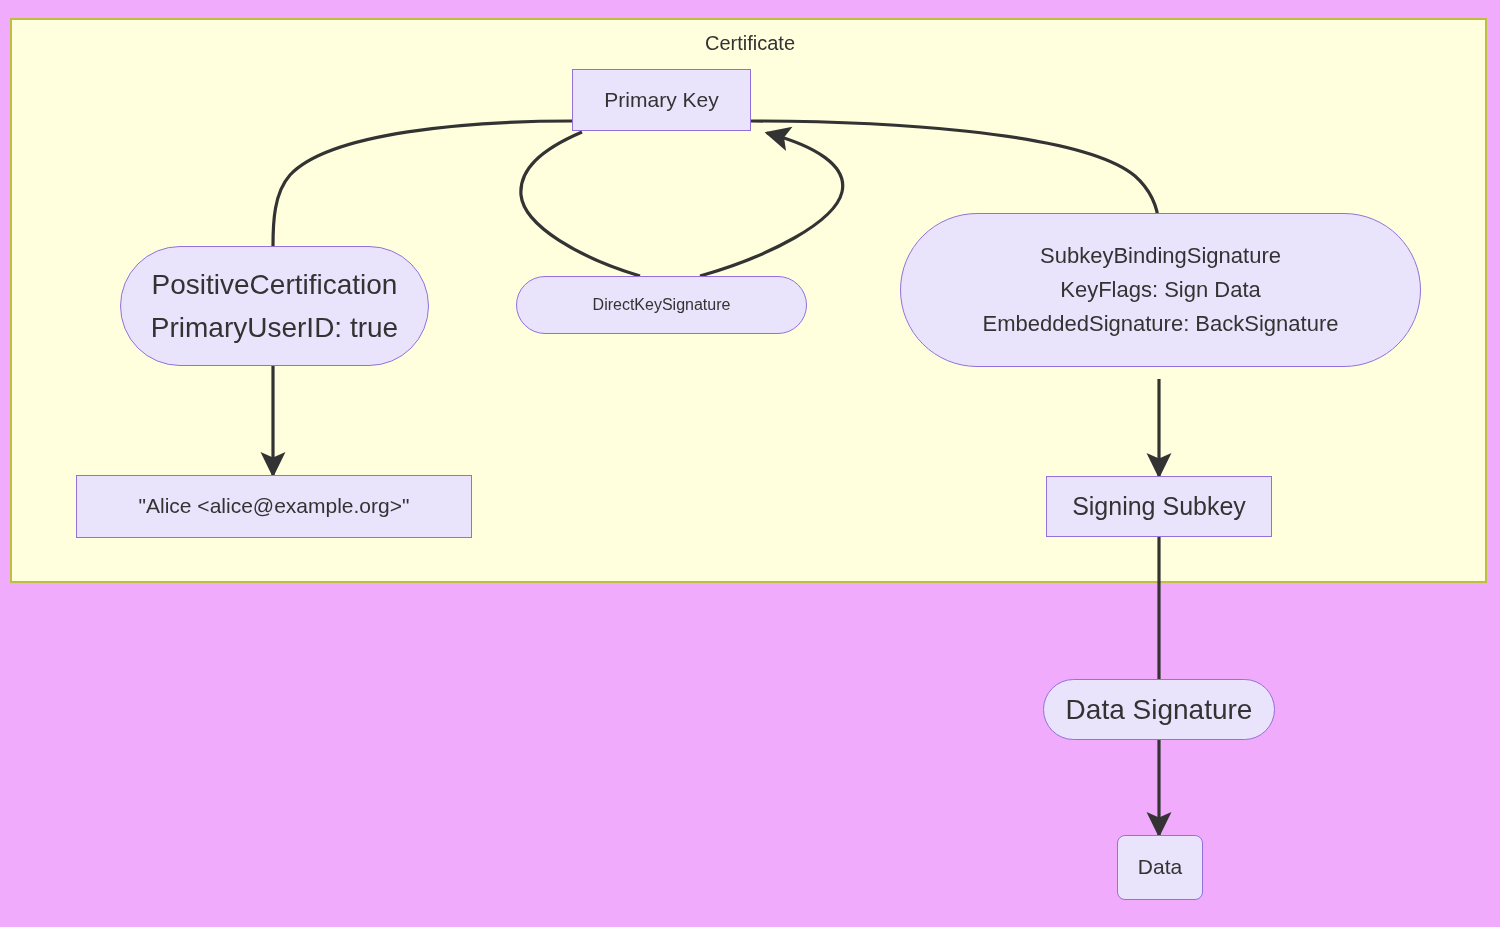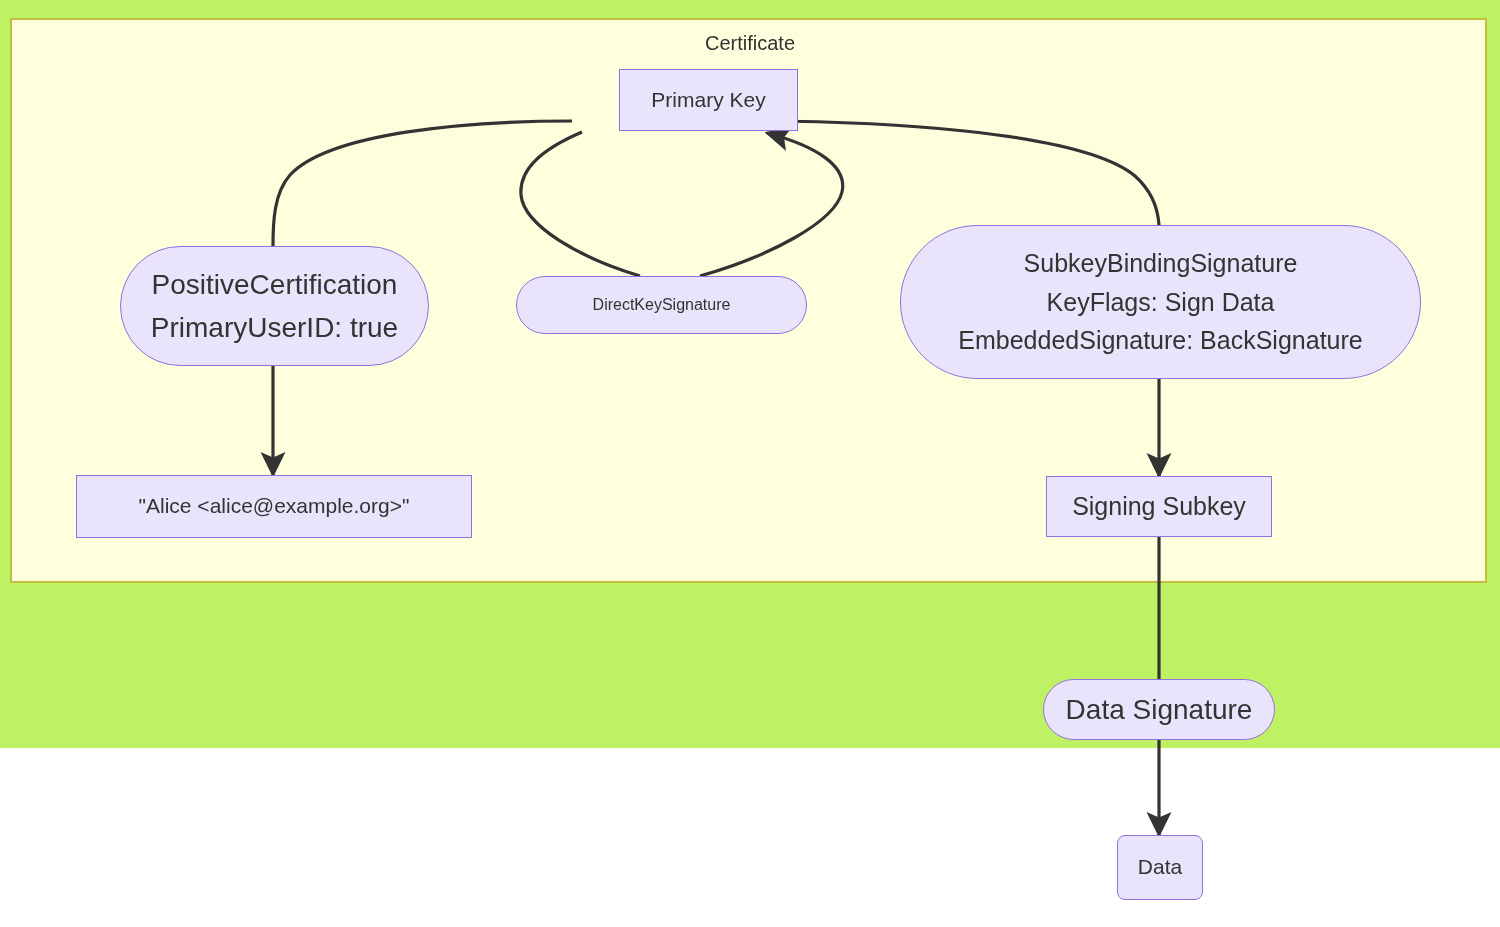--- a/index.html
+++ b/index.html
@@ -10,22 +10,22 @@
   }
   body {
     width: 1500px;
     height: 927px;
     font-family: "Liberation Sans", "DejaVu Sans", sans-serif;
     overflow: hidden;
   }
   #canvas {
     position: relative;
     width: 1500px;
-    height: 748px;
-    background: #bef264;
+    height: 927px;
+    background: #f0abfc;
   }
   #edge-layer {
     position: absolute;
     left: 0;
     top: 0;
     width: 1500px;
     height: 927px;
     pointer-events: none;
   }
   .subgraph {
@@ -84,25 +84,25 @@
         <path d="M 700,276 C 770,256 835,222 842,192 C 848,166 816,146 767,133" fill="none" stroke="#333333" stroke-width="3.2" stroke-linecap="butt" marker-end="url(#arrow)"></path>
         <path d="M 751,121 C 870,121 1080,130 1135,176 C 1153,192 1158,210 1159,225" fill="none" stroke="#333333" stroke-width="3.2" stroke-linecap="butt"></path>
         <path d="M 273,366 L 273,475" fill="none" stroke="#333333" stroke-width="3.2" stroke-linecap="butt" marker-end="url(#arrow)"></path>
         <path d="M 1159,379 L 1159,476" fill="none" stroke="#333333" stroke-width="3.2" stroke-linecap="butt" marker-end="url(#arrow)"></path>
         <path d="M 1159,537 L 1159,679" fill="none" stroke="#333333" stroke-width="3.2" stroke-linecap="butt"></path>
         <path d="M 1159,740 L 1159,835" fill="none" stroke="#333333" stroke-width="3.2" stroke-linecap="butt" marker-end="url(#arrow)"></path>
       </g>
   </svg>
 
   <div id="node-layer">
-      <div class="node rect" style="left: 572px; top: 69px; width: 179px; height: 62px; background: rgb(233, 228, 251); border-color: rgb(147, 112, 219); color: rgb(51, 51, 51); font-size: 21px; margin-left: 47px;"><span class="node-label">Primary Key</span></div>
+      <div class="node rect" style="left: 572px; top: 69px; width: 179px; height: 62px; background: rgb(233, 228, 251); border-color: rgb(147, 112, 219); color: rgb(51, 51, 51); font-size: 21px;"><span class="node-label">Primary Key</span></div>
       <div class="node stadium" style="left: 120px; top: 246px; width: 309px; height: 120px; background: rgb(233, 228, 251); border-color: rgb(147, 112, 219); color: rgb(51, 51, 51); font-size: 28px; border-radius: 60px;"><span class="node-label">PositiveCertification
 PrimaryUserID: true</span></div>
       <div class="node stadium" style="left: 516px; top: 276px; width: 291px; height: 58px; background: rgb(233, 228, 251); border-color: rgb(147, 112, 219); color: rgb(51, 51, 51); font-size: 16px; border-radius: 29px;"><span class="node-label">DirectKeySignature</span></div>
-      <div class="node stadium" style="left: 900px; top: 225px; width: 521px; height: 154px; background: rgb(233, 228, 251); border-color: rgb(147, 112, 219); color: rgb(51, 51, 51); font-size: 25px; border-radius: 77px;"><span class="node-label">SubkeyBindingSignature
+      <div class="node stadium" style="left: 900px; top: 213px; width: 521px; height: 154px; background: rgb(233, 228, 251); border-color: rgb(147, 112, 219); color: rgb(51, 51, 51); font-size: 22px; border-radius: 77px;"><span class="node-label">SubkeyBindingSignature
 KeyFlags: Sign Data
 EmbeddedSignature: BackSignature</span></div>
       <div class="node rect" style="left: 76px; top: 475px; width: 396px; height: 63px; background: rgb(233, 228, 251); border-color: rgb(147, 112, 219); color: rgb(51, 51, 51); font-size: 21px;"><span class="node-label">"Alice &lt;alice@example.org&gt;"</span></div>
       <div class="node rect" style="left: 1046px; top: 476px; width: 226px; height: 61px; background: rgb(233, 228, 251); border-color: rgb(147, 112, 219); color: rgb(51, 51, 51); font-size: 25px;"><span class="node-label">Signing Subkey</span></div>
       <div class="node stadium" style="left: 1043px; top: 679px; width: 232px; height: 61px; background: rgb(233, 228, 251); border-color: rgb(147, 112, 219); color: rgb(51, 51, 51); font-size: 28px; border-radius: 30.5px;"><span class="node-label">Data Signature</span></div>
       <div class="node rounded" style="left: 1117px; top: 835px; width: 86px; height: 65px; background: rgb(233, 228, 251); border-color: rgb(147, 112, 219); color: rgb(51, 51, 51); font-size: 21px;"><span class="node-label">Data</span></div>
     </div>
 
 </div>
 

